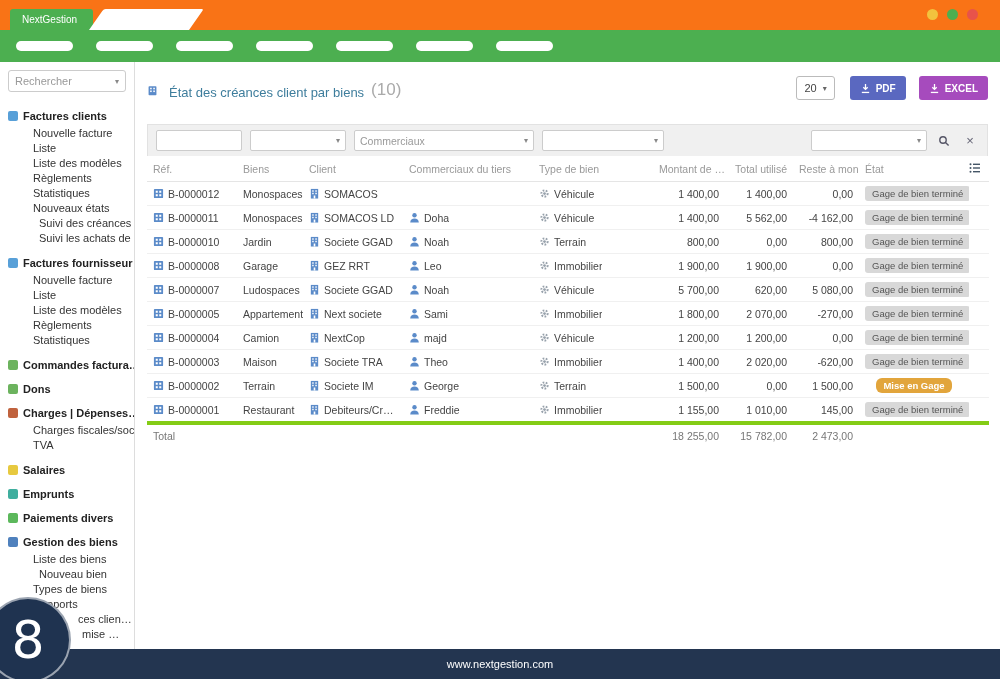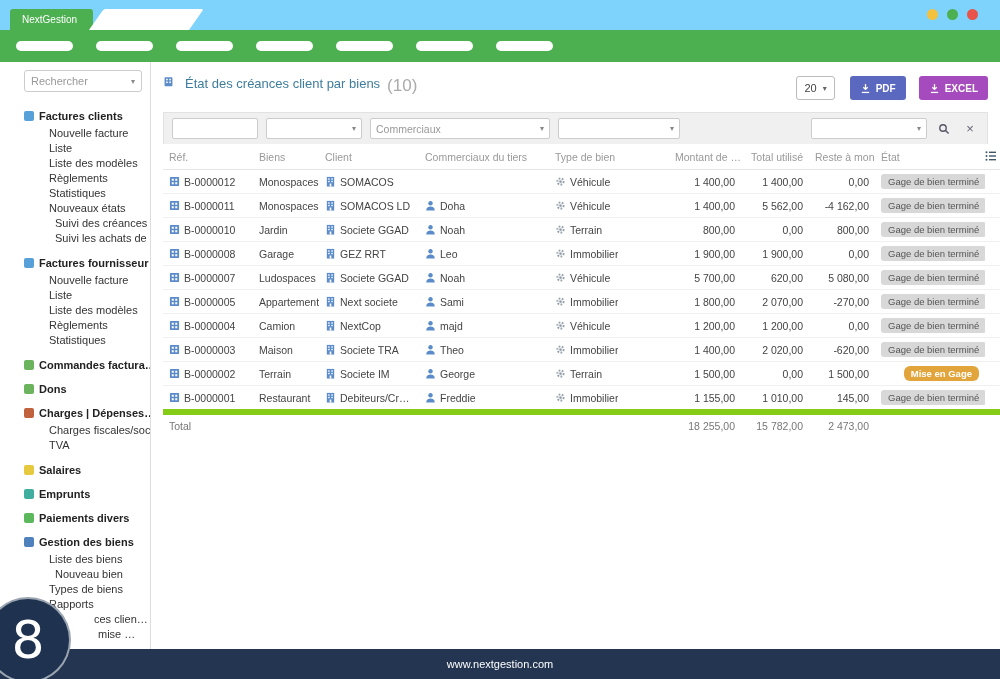--- a/index.html
+++ b/index.html
@@ -1,50 +1,50 @@
 <!DOCTYPE html>
 <html><head>
 <meta charset="utf-8">
 <style>
   * { margin:0; padding:0; box-sizing:border-box; }
   html,body { width:1000px; height:679px; overflow:hidden; }
   body { font-family:"Liberation Sans", sans-serif; background:#fff; position:relative; font-size:11px; color:#333; }
 
   
-  .topbar { height:30px; background:#7dd3fc; position:relative; display:flex; align-items:flex-end; }
+  .topbar { height:30px; background:#f97316; position:relative; display:flex; align-items:flex-end; }
   .brand-tab { background:#4caf50; color:#fff; font-size:10px; height:21px; line-height:21px;
                padding:0 16px 0 12px; margin-left:10px; border-radius:3px 3px 0 0; cursor:pointer; }
   .tab-slant { background:#fff; height:21px; width:100px; margin-left:-4px; transform:skewX(-35deg);
                transform-origin:bottom left; border-radius:2px 2px 0 0; }
   .win-dots { position:absolute; right:22px; top:9px; display:flex; gap:9px; }
   .win-dot { width:11px; height:11px; border-radius:50%; cursor:pointer; }
 
   
   .greenbar { height:32px; background:#4caf50; display:flex; align-items:center; padding-left:16px; gap:23px; }
   .pill { width:57px; height:10px; background:#fff; border-radius:5px; flex:0 0 auto; }
 
   
-  .content-row { display:flex; height:587px; background:#fff;padding-left:16px; }
+  .content-row { display:flex; height:587px; background:#fff; }
 
   
   .sidebar { width:135px; flex:0 0 135px; border-right:1px solid #ddd; overflow:hidden; position:relative; }
   .sb-search { margin:8px 8px 4px 8px; height:22px; border:1px solid #ccc; border-radius:3px;
                display:flex; align-items:center; justify-content:space-between; padding:0 6px;
                color:#999; font-size:11px; cursor:pointer; background:#fff; }
   .sb-search .caret { font-size:8px; color:#888; }
   .sb-menu { padding:2px 4px 0 8px; }
   .sb-section { display:flex; align-items:center; gap:5px; margin-top:12px; margin-bottom:3px;
                 font-weight:bold; font-size:11px; color:#222; cursor:pointer; white-space:nowrap; }
   .sb-ico { width:10px; height:10px; border-radius:2px; display:inline-block; flex:0 0 auto; }
   .sb-item { padding:1.5px 0 1.5px 1px; font-size:11px; color:#333; cursor:pointer; white-space:nowrap;margin-left:24px; }
   .sb-item.indent { padding-left:7px; }
 
   
   .main { flex:1; padding:14px 12px 0 12px; background:#fff; min-width:0; }
-  .main-header { display:flex; align-items:flex-start; gap:7px; margin-bottom:12px; }
+  .main-header { display:flex; align-items:flex-end; gap:7px; margin-bottom:24px; }
   .page-title { font-size:13px; color:#3e7d9c; font-weight:400; }
   .page-count { font-size:17px; color:#aaa; }
   .mh-spacer { flex:1; }
   .page-size { border:1px solid #bbb; border-radius:3px; height:24px; display:flex; align-items:center;
                gap:6px; padding:0 7px; font-size:11px; color:#444; cursor:pointer; background:#fff; }
   .page-size .caret { font-size:8px; color:#666; }
   .btn { height:24px; display:flex; align-items:center; gap:5px; padding:0 10px; border:none;
          border-radius:3px; color:#fff; font-size:10px; font-weight:bold; cursor:pointer;
          font-family:"Liberation Sans", sans-serif; }
   .btn-pdf { background:#5a68c0; margin-left:8px; }
@@ -65,26 +65,26 @@
   .ficon-x { color:#667; font-size:13px; line-height:1; }
 
   
   table { width:100%; border-collapse:collapse; table-layout:fixed; font-size:10.5px; }
   thead th { color:#999; font-weight:400; text-align:left; padding:6px 6px 5px 6px;
              border-bottom:1px solid #e5e5e5; white-space:nowrap; overflow:hidden; cursor:pointer; }
   thead th.num, td.num { text-align:right;margin-left:16px; }
   thead th.etat-h { text-align:left; }
   tbody td { padding:4px 6px; border-bottom:1px solid #f0f0f0; color:#444; white-space:nowrap;
              overflow:hidden; }
-  tfoot td { padding:5px 6px; color:#777; border-top:6px solid #84cc16; }
+  tfoot td { padding:5px 6px; color:#777; border-top:4px solid #84cc16; }
   .cf { display:flex; align-items:center; gap:4px; min-width:0; }
   .cf > span:last-child { overflow:hidden; text-overflow:ellipsis; }
   .ic { width:11px; height:11px; flex:0 0 auto; display:inline-flex; }
   .ic svg { width:11px; height:11px; }
-  td.etat { text-align:right; }
+  td.etat { text-align:center; }
   .badge { display:inline-block; padding:2px 7px; border-radius:3px; font-size:9.5px; white-space:nowrap; }
   .badge.done { background:#d8d8d8; color:#555; }
   .badge.active { background:#e2a53c; color:#fff; font-weight:bold;border-radius:6px; }
 
   
   .footer { position:absolute; left:0; bottom:0; width:1000px; height:30px; background:#233550;
             color:#fff; display:flex; align-items:center; justify-content:center; font-size:11px; }
 
   
   .overlay-circle { position:absolute; left:-15px; top:597px; width:86px; height:86px; border-radius:50%;

